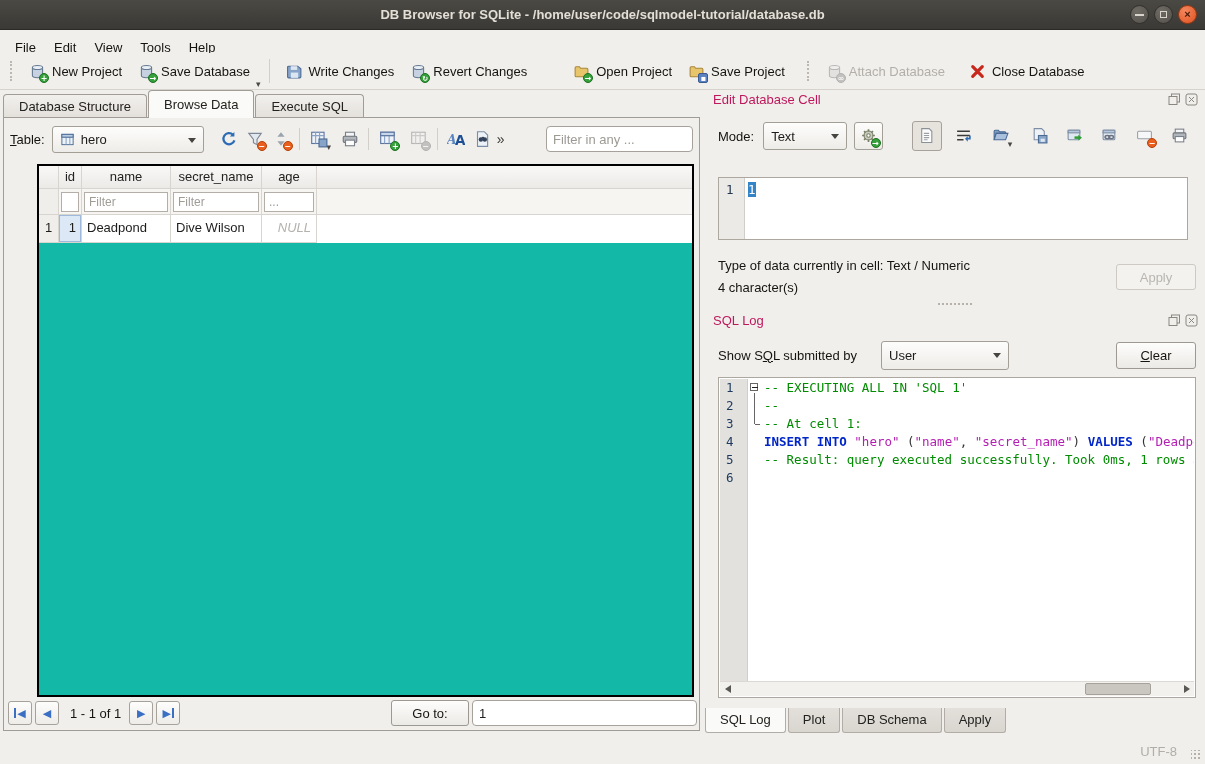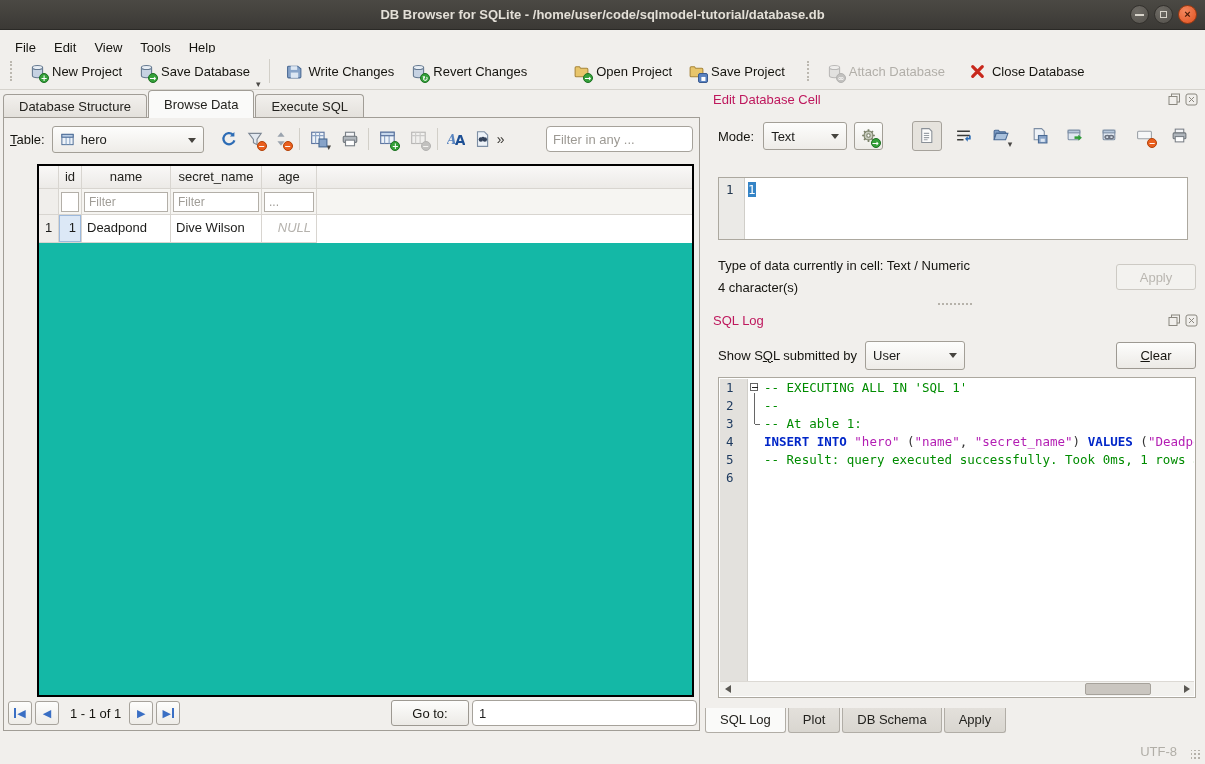--- a/index.html
+++ b/index.html
@@ -538,21 +538,21 @@
       <span class="dtool">
         <svg viewBox="0 0 13 13" width="13" height="13">
             <rect x="1" y="1" width="11" height="11" rx="2" fill="none" stroke="#8a877f"></rect>
             <path d="M4 4l5 5M9 4l-5 5" stroke="#8a877f"></path>
           </svg>
         </span>
     </div>
 
     <div class="show-row">
       <span class="dock-label">Show S<u>Q</u>L submitted by</span>
-      <div class="combo" style="width:100px; height:29px; margin-left:8px">
+      <div class="combo" style="width:128px; height:29px; margin-left:24px">
         <span>User</span>
         <span class="carr"></span>
       </div>
     </div>
     <div class="btn clear-btn"><u>C</u>lear</div>
 
     <div class="log-box">
       <div class="log-body" id="log-body">
           <div class="log-row">
             <div class="log-num">1</div>
@@ -569,21 +569,21 @@
               <i class="fv"></i>
             </div>
             <div class="log-code"><span class="tok-comment">--</span></div>
           </div>
           <div class="log-row">
             <div class="log-num">3</div>
             <div class="log-fold">
               <i class="fvh"></i>
               <i class="fh"></i>
             </div>
-            <div class="log-code"><span class="tok-comment">-- At able 1:</span></div>
+            <div class="log-code"><span class="tok-comment">-- At cell 1:</span></div>
           </div>
           <div class="log-row">
             <div class="log-num">4</div>
             <div class="log-fold"></div>
             <div class="log-code"><span class="tok-keyword">INSERT INTO</span><span class="tok-plain"> </span><span class="tok-string">"hero"</span><span class="tok-plain"> (</span><span class="tok-string">"name"</span><span class="tok-plain">, </span><span class="tok-string">"secret_name"</span><span class="tok-plain">) </span><span class="tok-keyword">VALUES</span><span class="tok-plain"> (</span><span class="tok-string">"Deadpond</span></div>
           </div>
           <div class="log-row">
             <div class="log-num">5</div>
             <div class="log-fold"></div>
             <div class="log-code"><span class="tok-comment">-- Result: query executed successfully. Took 0ms, 1 rows aff</span></div>

